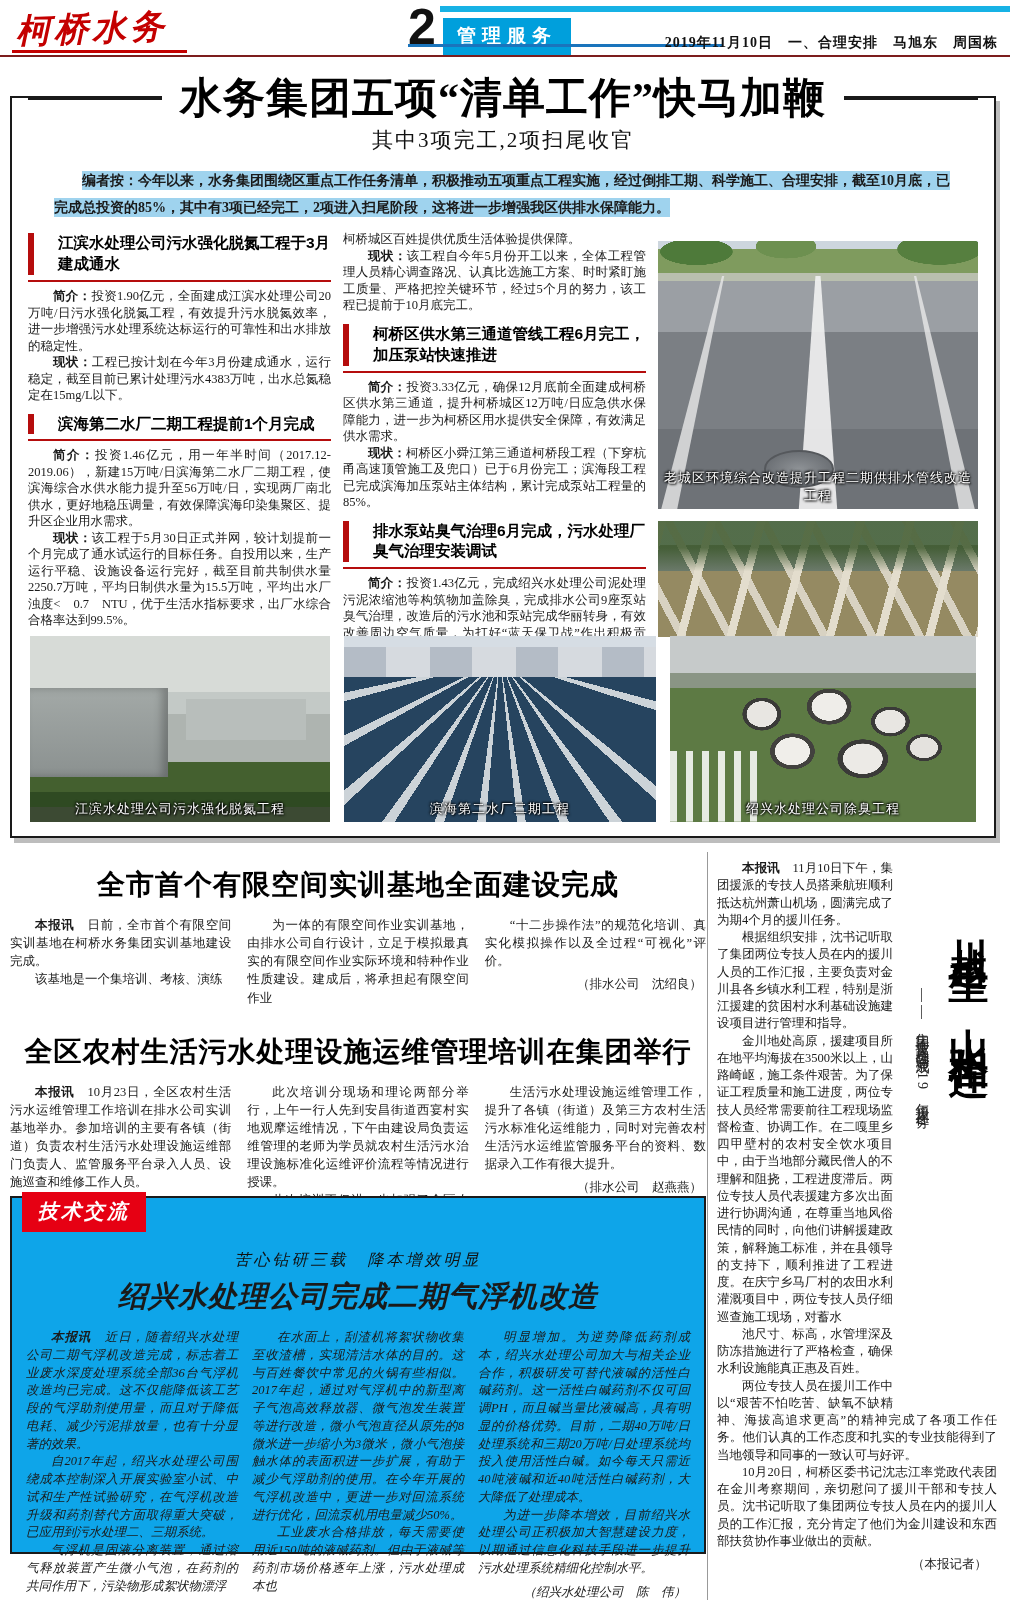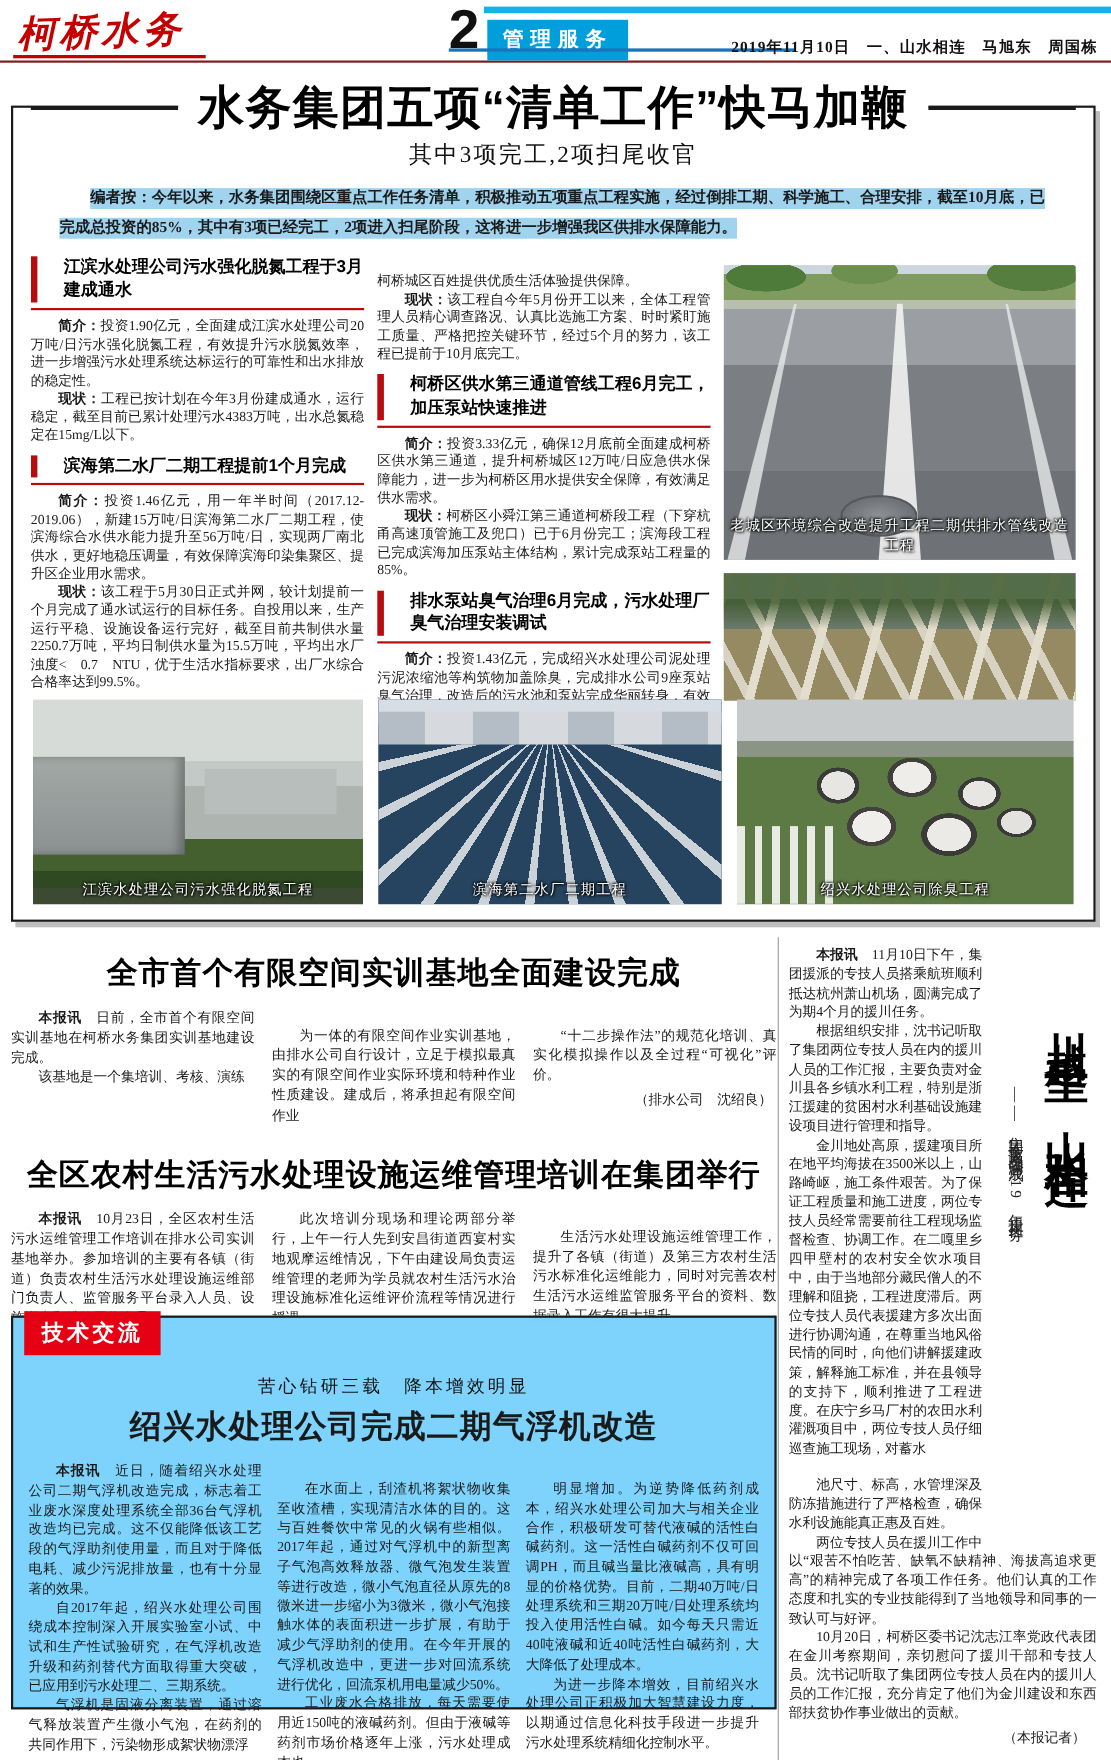--- a/index.html
+++ b/index.html
@@ -35,40 +35,40 @@
   }
   
   .leadbox {
     position:absolute; left:10px; top:96px; width:986px; height:742px;
     border:2px solid #1a1a1a; background:#fff; box-shadow:4px 5px 0 #bdbdbd;
     padding:0 16px;
   }
   .leadhead-row { display:flex; align-items:center; margin-top:-28px; }
   .leadhead-row .rule { flex:1 1 auto; height:3px; background:#1a1a1a; }
   .leadhead {
-    font-family:Liberation Sans, sans-serif; font-weight:bold;
+    font-family:Liberation Serif, serif; font-weight:bold;
     font-size:42px; letter-spacing:1px; padding:0 18px; white-space:nowrap;
     background:#fff; color:#000;
   }
   .subhead { text-align:center; font-size:21px; letter-spacing:2px; color:#111; }
   .editor { margin:14px 26px 10px; font-size:14px; font-weight:bold; line-height:1.9; text-indent:2em; }
   .editor .hl { background:#9fd3ee; padding:2px 0; box-decoration-break:clone; -webkit-box-decoration-break:clone; }
   .lead-cols { display:flex; gap:12px; margin-top:6px; height:406px; overflow:hidden; }
   .lcol { width:303px; flex:0 0 auto; }
   .pcol { flex:1 1 auto; }
   .atitle-wrap { border-bottom:2px solid #b50d0d; padding-bottom:5px; margin:10px 0 6px; }
   .atitle-wrap:first-child { margin-top:2px; }
   .atitle {
     border-left:6px solid #b50d0d; padding-left:24px;
     font-family:"Liberation Sans","DejaVu Sans",sans-serif; font-weight:bold;
     font-size:15.5px; line-height:1.35; color:#000;
   }
   .bodyp { font-size:12.5px; line-height:1.32; text-indent:2em; margin:0; text-align:justify; }
   .bodyp b { font-weight:bold; }
-  .noindent { text-indent:0;margin-top:16px; }
+  .noindent { text-indent:0; }
   
   .photo { position:relative; overflow:hidden; background:#ccc; }
   .caption {
     position:absolute; bottom:4px; left:0; width:100%; text-align:center; color:#fff;
     font-size:13px; letter-spacing:1px;
     text-shadow:0 0 3px #000,1px 1px 2px #000,-1px -1px 2px #000;
   }
   .ph-road { width:100%; height:268px; margin-top:10px;
     background:
       radial-gradient(60px 22px at 12% 4%, #4e7a3a 60%, transparent 61%),
@@ -124,21 +124,21 @@
   }
   .mid-head.h1 { font-size:28px; margin:14px 0 12px; }
   .mid-head.h2 { font-size:28px; margin:26px 0 12px; }
   .mid-cols { display:flex; gap:16px; }
   .mid-cols .mcol { flex:1 1 0; }
   .mcol p { font-size:12.5px; line-height:1.45; text-indent:2em; text-align:justify; }
   .byline { text-align:right; font-size:12.5px; margin-top:6px; padding-right:4px; }
   
   .techbox {
     position:absolute; left:10px; top:1196px; width:696px; height:358px;
-    border:2px solid #1a1a1a; background:#7dd3fc; padding:0 14px;
+    border:2px solid #1a1a1a; background:#0ea5e9; padding:0 14px;font-style:italic;
   }
   .techbadge {
     position:absolute; left:10px; top:-6px; background:#e60013; color:#fff;
     font-family:"Liberation Sans","DejaVu Sans",sans-serif; font-weight:bold;
     font-size:20px; letter-spacing:3px; padding:6px 16px 7px;
   }
   .kicker { text-align:center; font-size:16px; letter-spacing:3px; margin-top:52px; color:#111; }
   .tech-head {
     text-align:center; font-family:"Liberation Sans","DejaVu Sans",sans-serif;
     font-weight:bold; font-size:29px; margin:6px 0 12px; letter-spacing:1px;
@@ -168,21 +168,21 @@
 <div class="page">
 
   <header class="masthead">
     <div class="logo">柯桥水务</div>
     <i class="logo-underline"></i>
     <i class="head-rule"></i>
     <span class="pagenum">2</span>
     <i class="cyan-top-bar"></i>
     <span class="badge-manage">管理服务</span>
     <i class="blue-line"></i>
-    <div class="dateline">2019年11月10日　一、山水相连　马旭东　周国栋</div>
+    <div class="dateline">2019年11月10日　一、合理安排　马旭东　周国栋</div>
   </header>
 
   <section class="leadbox">
     <div class="leadhead-row">
       <i class="rule"></i>
       <h1 class="leadhead">水务集团五项“清单工作”快马加鞭</h1>
       <i class="rule"></i>
     </div>
     <div class="subhead">其中3项完工,2项扫尾收官</div>
     <p class="editor"><span class="hl"><b>编者按：</b><span>今年以来，水务集团围绕区重点工作任务清单，积极推动五项重点工程实施，经过倒排工期、科学施工、合理安排，截至10月底，已完成总投资的85%，其中有3项已经完工，2项进入扫尾阶段，这将进一步增强我区供排水保障能力。</span></span></p>

